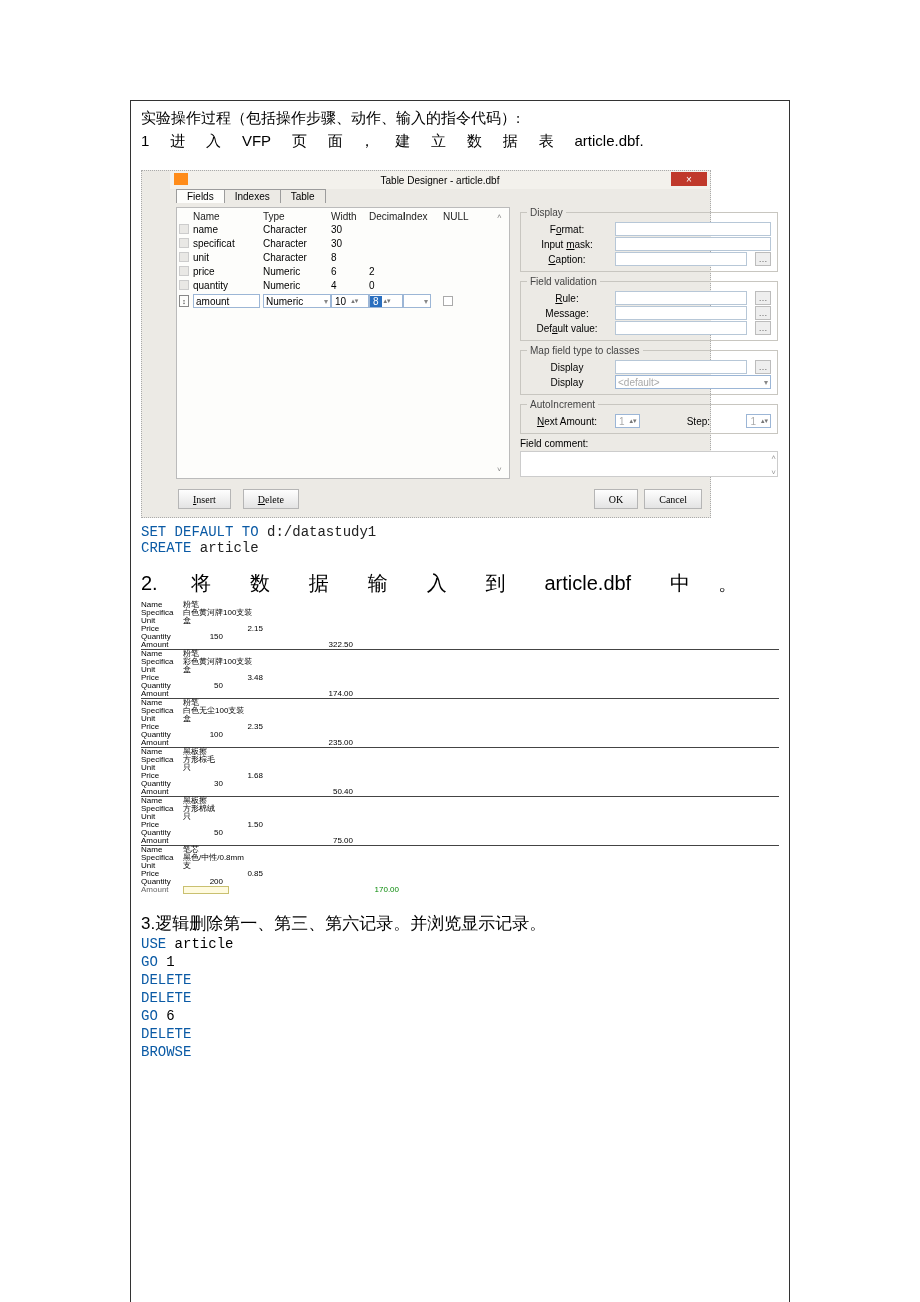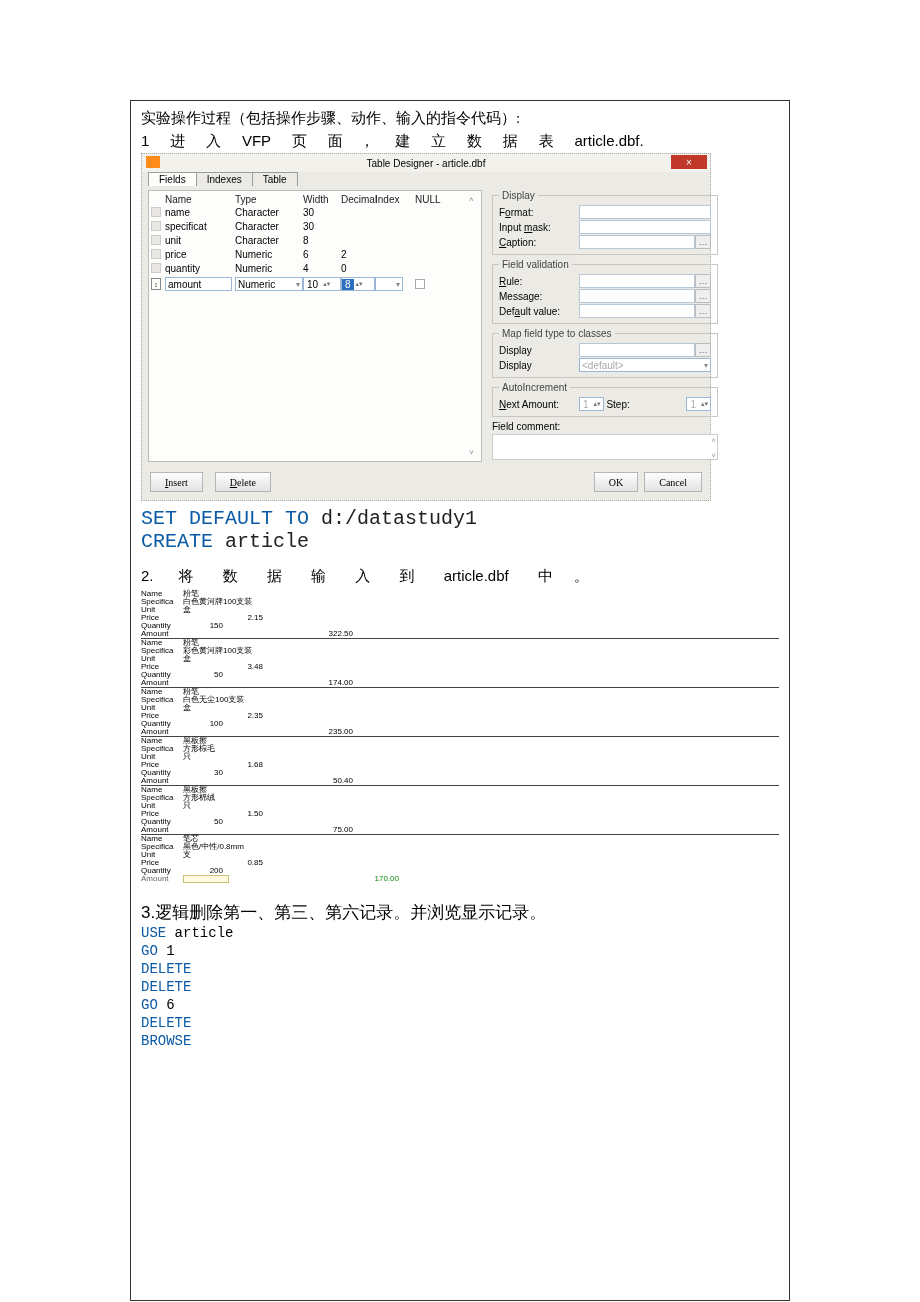--- a/index.html
+++ b/index.html
@@ -27,21 +27,22 @@
     white-space: nowrap;
   }
 
   
   .designer {
     width: 570px;
     border: 1px dotted #aaa;
     font-family: Tahoma, Arial, sans-serif;
     font-size: 10px;
     background: #eceae5;
-    margin-top: 2px;
+    margin-top: 19px;
+    padding-left: 28px;
   }
   .designer-title {
     display:flex; justify-content:center; align-items:center;
     background:#f3f1ec; position:relative; height:18px;
   }
   .designer-title .closebox {
     position:absolute; right:3px; top:1px;
     width:36px; height:14px; background:#c0392b; color:#fff;
     display:flex; align-items:center; justify-content:center; font-size:10px;
   }
@@ -105,21 +106,21 @@
     flex:0 0 220px;
     padding:0 0 0 2px;
   }
   fieldset {
     border:1px solid #c8c6c0;
     margin-bottom:4px;
     padding:3px 6px 4px 6px;
     font-size:10px;
   }
   legend { padding:0 3px; color:#444; font-size:10px;}
-  .prop-row { display:flex; align-items:center; gap:0; margin:1px 0;}
+  .prop-row { display:flex; align-items:center; gap:8px; margin:1px 0;text-align:center;}
   .prop-row label { width:80px; }
   .prop-input {
     flex:1; height:14px; border:1px solid #b7c7d7; background:#fff;
   }
   .sq-btn {
     width:16px;height:14px;border:1px solid #bcbcbc;background:#eee;
     display:flex;align-items:center;justify-content:center;font-size:9px;color:#666;
   }
   .gray-input { background:#fff; color:#aaa; }
 
@@ -136,26 +137,26 @@
     height:20px; padding:0 14px; border:1px solid #b5b5b5;
     background:linear-gradient(#fefefe,#e3e3e3);
     font-size:10px; font-family:Tahoma;
   }
   .left-btns { display:flex; gap:12px; }
   .right-btns { display:flex; gap:6px; }
 
   
   .code-line {
     font-family: "Courier New", monospace;
-    font-size: 20px;
+    font-size: 14px;
   }
   .kw { color:#0a5aa5; }
   .lit { color:#222; }
 
-  .step2 { font-size:15px; margin-top:14px; letter-spacing:0; white-space:nowrap;}
+  .step2 { font-size:20px; margin-top:14px; letter-spacing:0; white-space:nowrap;}
 
   
   .data-block {
     font-family: Arial, sans-serif;
     font-size: 8px;
     line-height: 8px;
     margin-top:4px;
   }
   .data-block .rec { margin-bottom:0; }
   .data-block .row { display:flex; }

